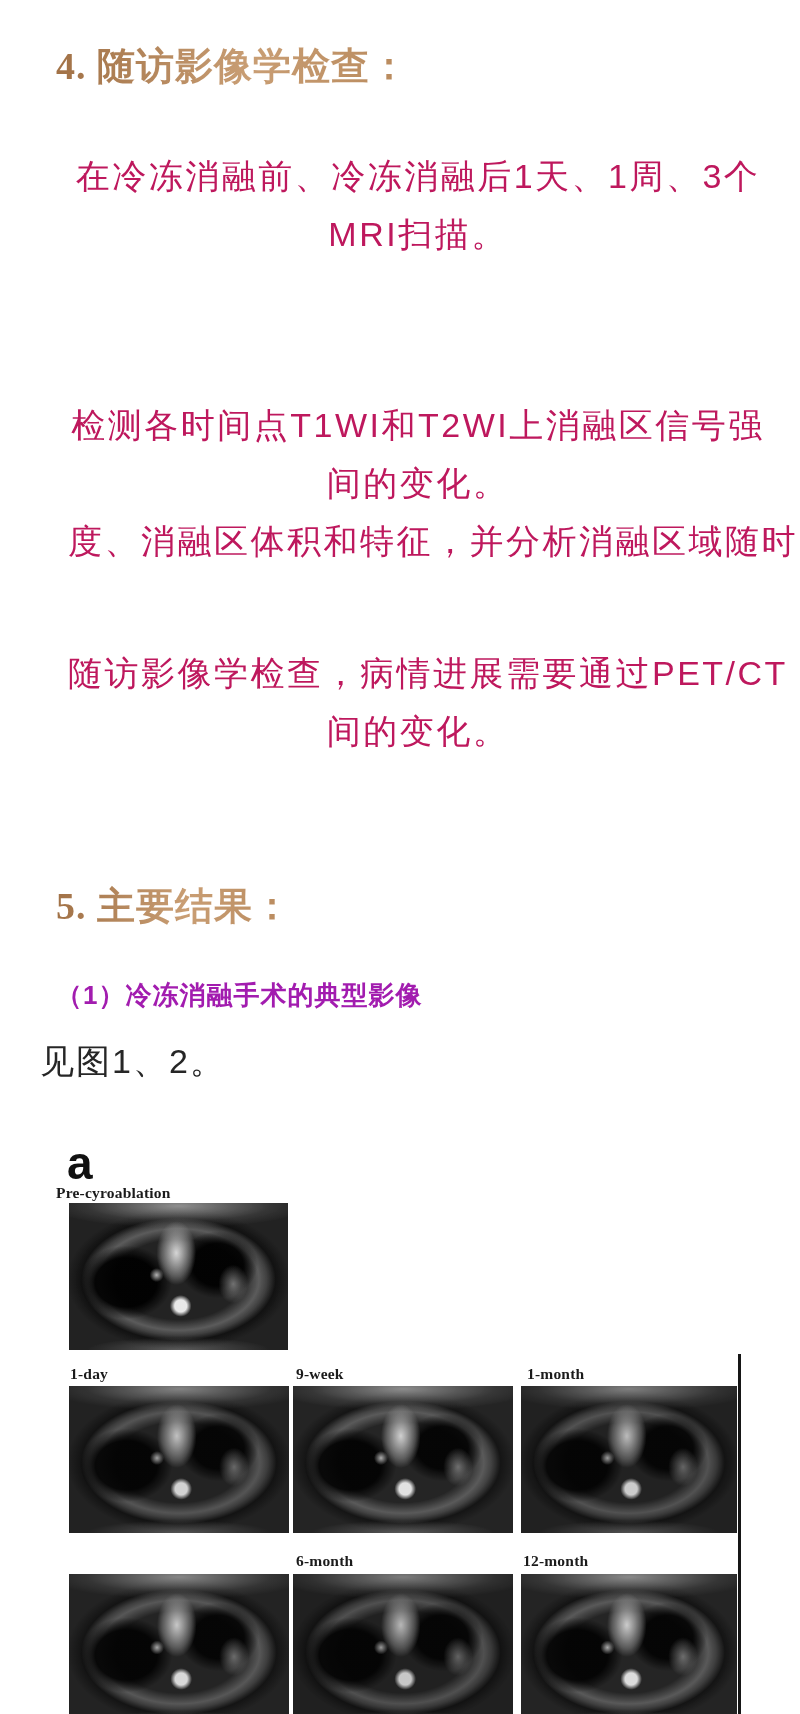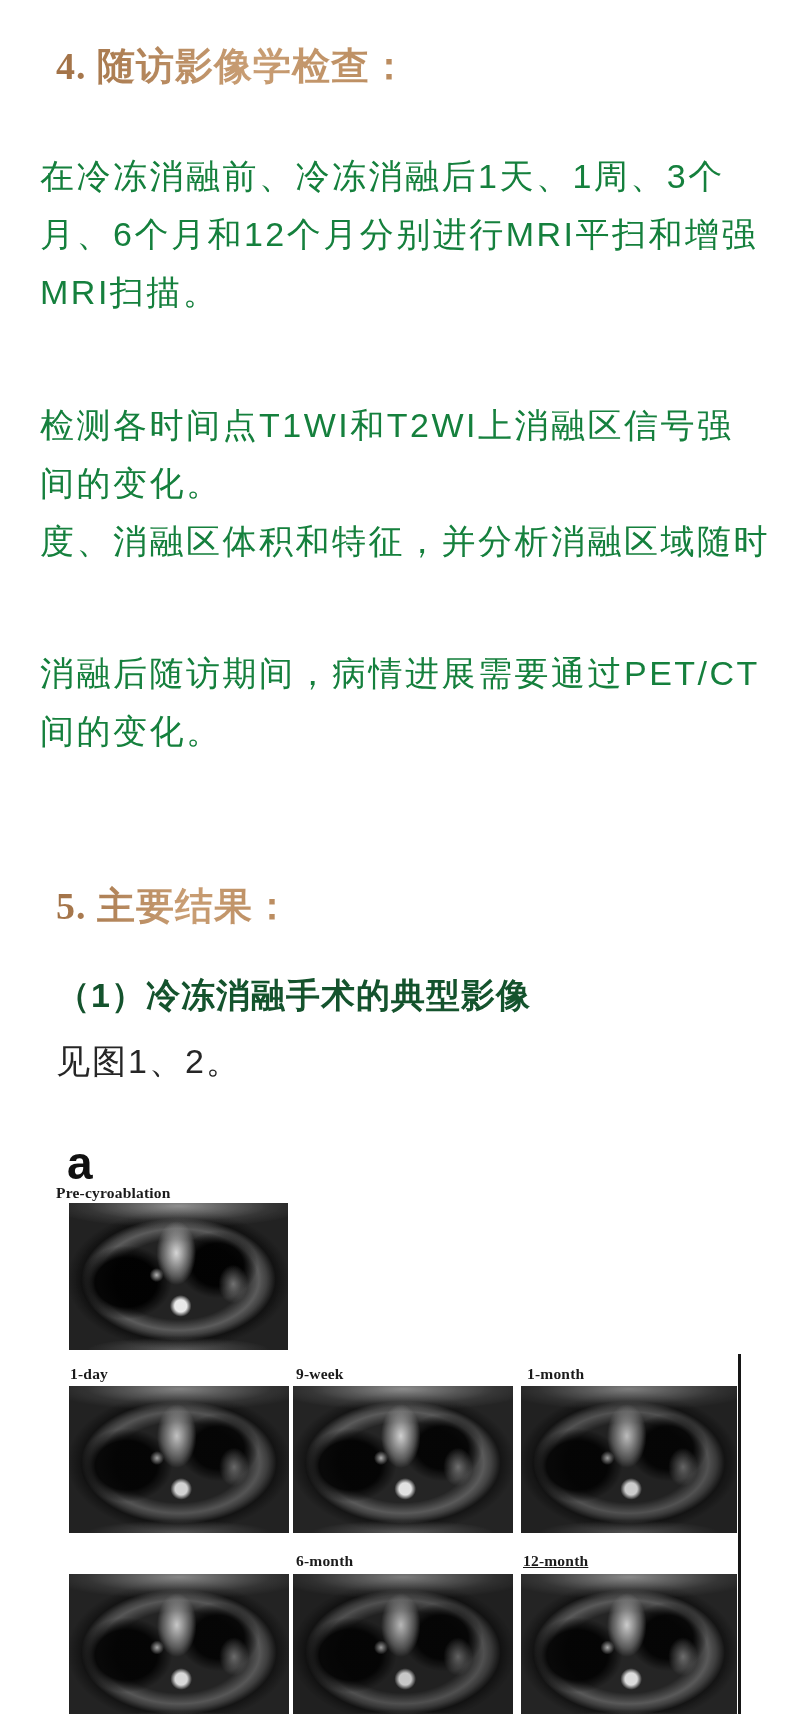--- a/index.html
+++ b/index.html
@@ -27,39 +27,39 @@
       background:linear-gradient(94deg,#a171466 0%,#a17146 0%,#c99e74 55%,#b8895c 100%);
       background:linear-gradient(94deg,#a17146 0%,#c99e74 55%,#b8895c 100%);
       -webkit-background-clip:text;
       background-clip:text;
       -webkit-text-fill-color:transparent;
       color:#b5875a;
     }
   }
 
   
-  .para { left:40px; width:700px; color:#15803d; }
+  .para { left:68px; width:700px; color:#be185d;text-align:center; }
   .para .line {
     font-size:34px;
     line-height:58px;
     letter-spacing:2.5px;
     white-space:nowrap;
   }
 
   .subheading {
     left:56px;
-    font-size:34px;
+    font-size:26px;
     line-height:44px;
     font-weight:700;
     letter-spacing:1px;
-    color:#14532d;
+    color:#a21caf;
     white-space:nowrap;
   }
   .figure-ref {
-    left:56px;
+    left:40px;
     font-size:34px;
     line-height:54px;
     letter-spacing:2px;
     color:#262626;
     white-space:nowrap;
     text-align:right;
   }
 
   
   .panel-label {
@@ -114,32 +114,31 @@
     background:#161616;
   }
 </style>
 </head>
 <body>
 
 <div class="abs gold-heading" style="top:42px;">4. 随访影像学检查：</div>
 
 <div class="abs para" style="top:147px;">
   <div class="line">在冷冻消融前、冷冻消融后1天、1周、3个</div>
-  <div class="line">月、6个月和12个月分别进行MRI平扫和增强</div>
   <div class="line">MRI扫描。</div>
 </div>
 
 <div class="abs para" style="top:396px;">
   <div class="line">检测各时间点T1WI和T2WI上消融区信号强</div>
   <div class="line">间的变化。</div>
   <div class="line">度、消融区体积和特征，并分析消融区域随时</div>
 </div>
 
 <div class="abs para" style="top:644px;">
-  <div class="line">消融后随访期间，病情进展需要通过PET/CT</div>
+  <div class="line">随访影像学检查，病情进展需要通过PET/CT</div>
   <div class="line">间的变化。</div>
 </div>
 
 <div class="abs gold-heading" style="top:882px;">5. 主要结果：</div>
 
 <div class="abs subheading" style="top:973px;">（1）冷冻消融手术的典型影像</div>
 
 <div class="abs figure-ref" style="top:1034px;">见图1、2。</div>
 
 <div class="abs panel-label">a</div>
@@ -150,19 +149,19 @@
 <div class="abs img-label" style="left:70px;top:1365px;">1-day</div>
 <div class="abs img-label" style="left:296px;top:1365px;">9-week</div>
 <div class="abs img-label" style="left:527px;top:1365px;">1-month</div>
 
 <div class="abs mri v1" style="left:69px;top:1386px;width:220px;height:147px;"></div>
 <div class="abs mri v2" style="left:293px;top:1386px;width:220px;height:147px;"></div>
 <div class="abs mri v3" style="left:521px;top:1386px;width:216px;height:147px;"></div>
 
 <div class="abs img-label" style="left:71px;top:1640px;">3-month</div>
 <div class="abs img-label" style="left:296px;top:1552px;">6-month</div>
-<div class="abs img-label" style="left:523px;top:1552px;text-decoration:underline;">12-month</div>
+<div class="abs img-label" style="left:523px;top:1552px;">12-month</div>
 
 <div class="abs mri v4" style="left:69px;top:1574px;width:220px;height:150px;"></div>
 <div class="abs mri v5" style="left:293px;top:1574px;width:220px;height:150px;"></div>
 <div class="abs mri v6" style="left:521px;top:1574px;width:216px;height:150px;"></div>
 
 <div class="abs figure-vline"></div>
 
 </body></html>

